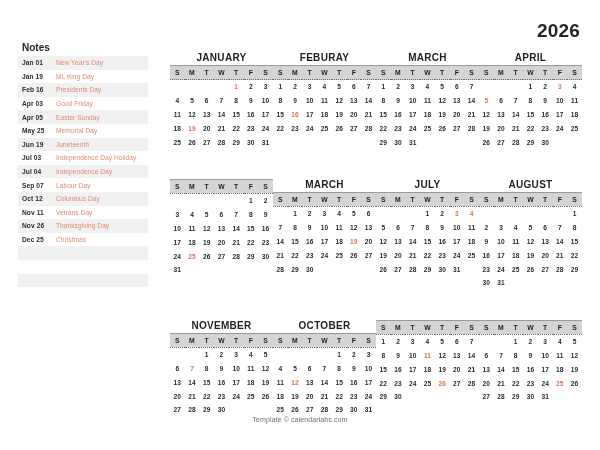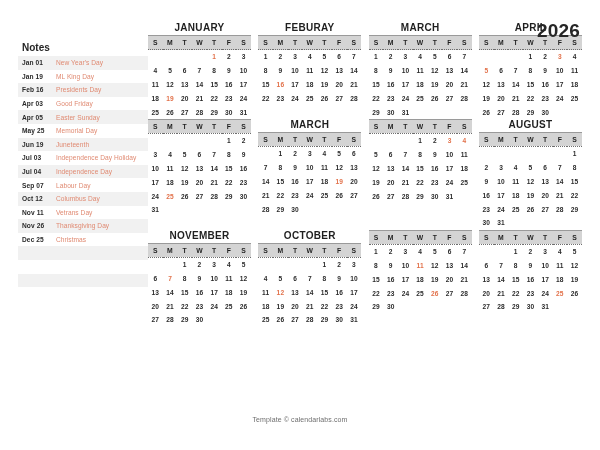--- a/index.html
+++ b/index.html
@@ -77,21 +77,22 @@
   .note-row.empty { height: 13.6px; }
 
   
   .months {
     flex: 1 1 auto;
     display: flex;
     flex-direction: column;
   }
   .month-row {
     display: flex;
-    justify-content: space-between;
+    justify-content: flex-end;
+    margin-top: 30px;
   }
   .month {
     width: 103px;
     flex: 0 0 103px;
   }
   .month-name {
     text-align: center;
     font-size: 10px;
     font-weight: bold;
     color: #1f1f1f;
@@ -586,20 +587,21 @@
                   <td>30</td>
                   <td class="blank">&nbsp;</td>
                   <td class="blank">&nbsp;</td>
                   <td class="blank">&nbsp;</td>
                   <td class="blank">&nbsp;</td>
                 </tr>
               </tbody>
             </table>
           </div>
           <div class="month">
+            <div class="month-name">JULY</div>
             <table class="cal">
               <thead>
                 <tr>
                   <th>S</th>
                   <th>M</th>
                   <th>T</th>
                   <th>W</th>
                   <th>T</th>
                   <th>F</th>
                   <th>S</th>

